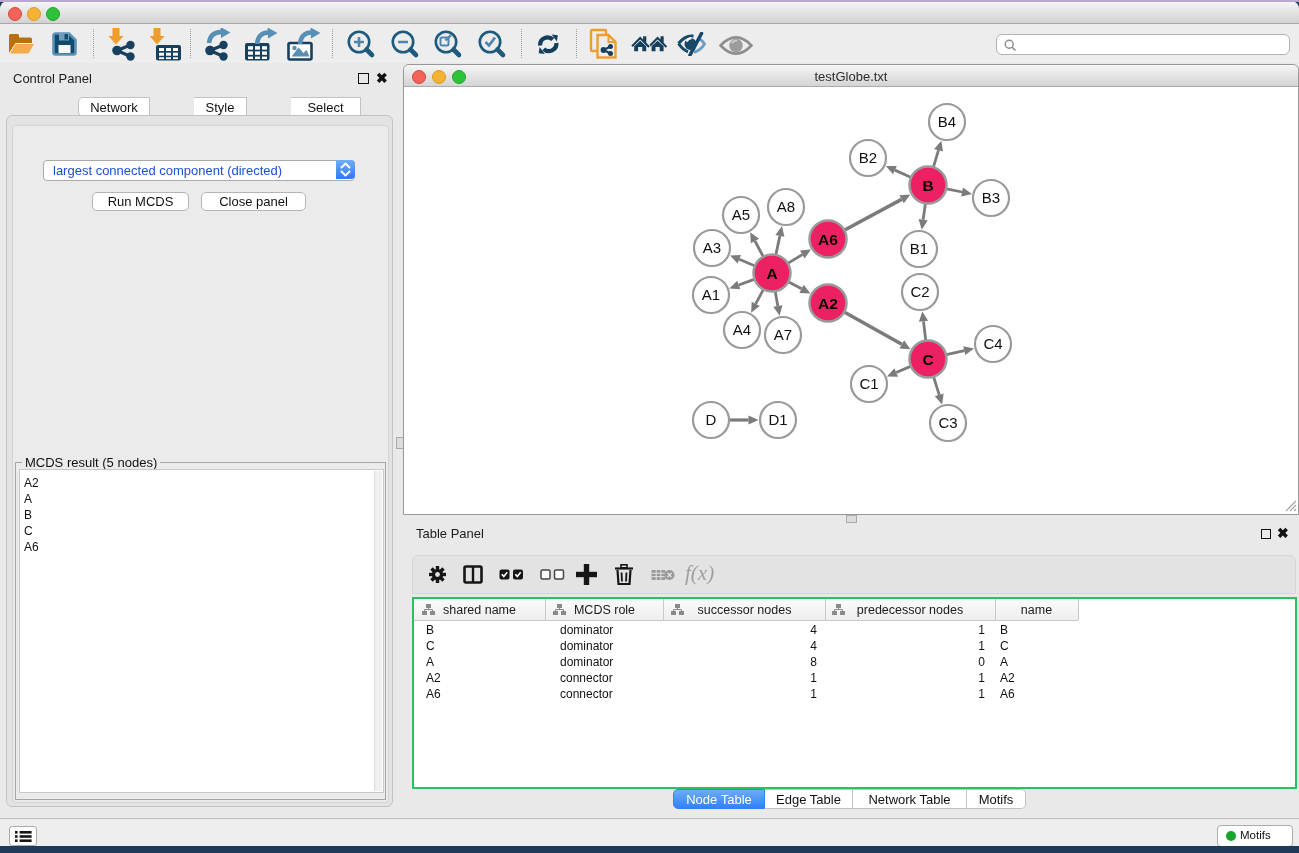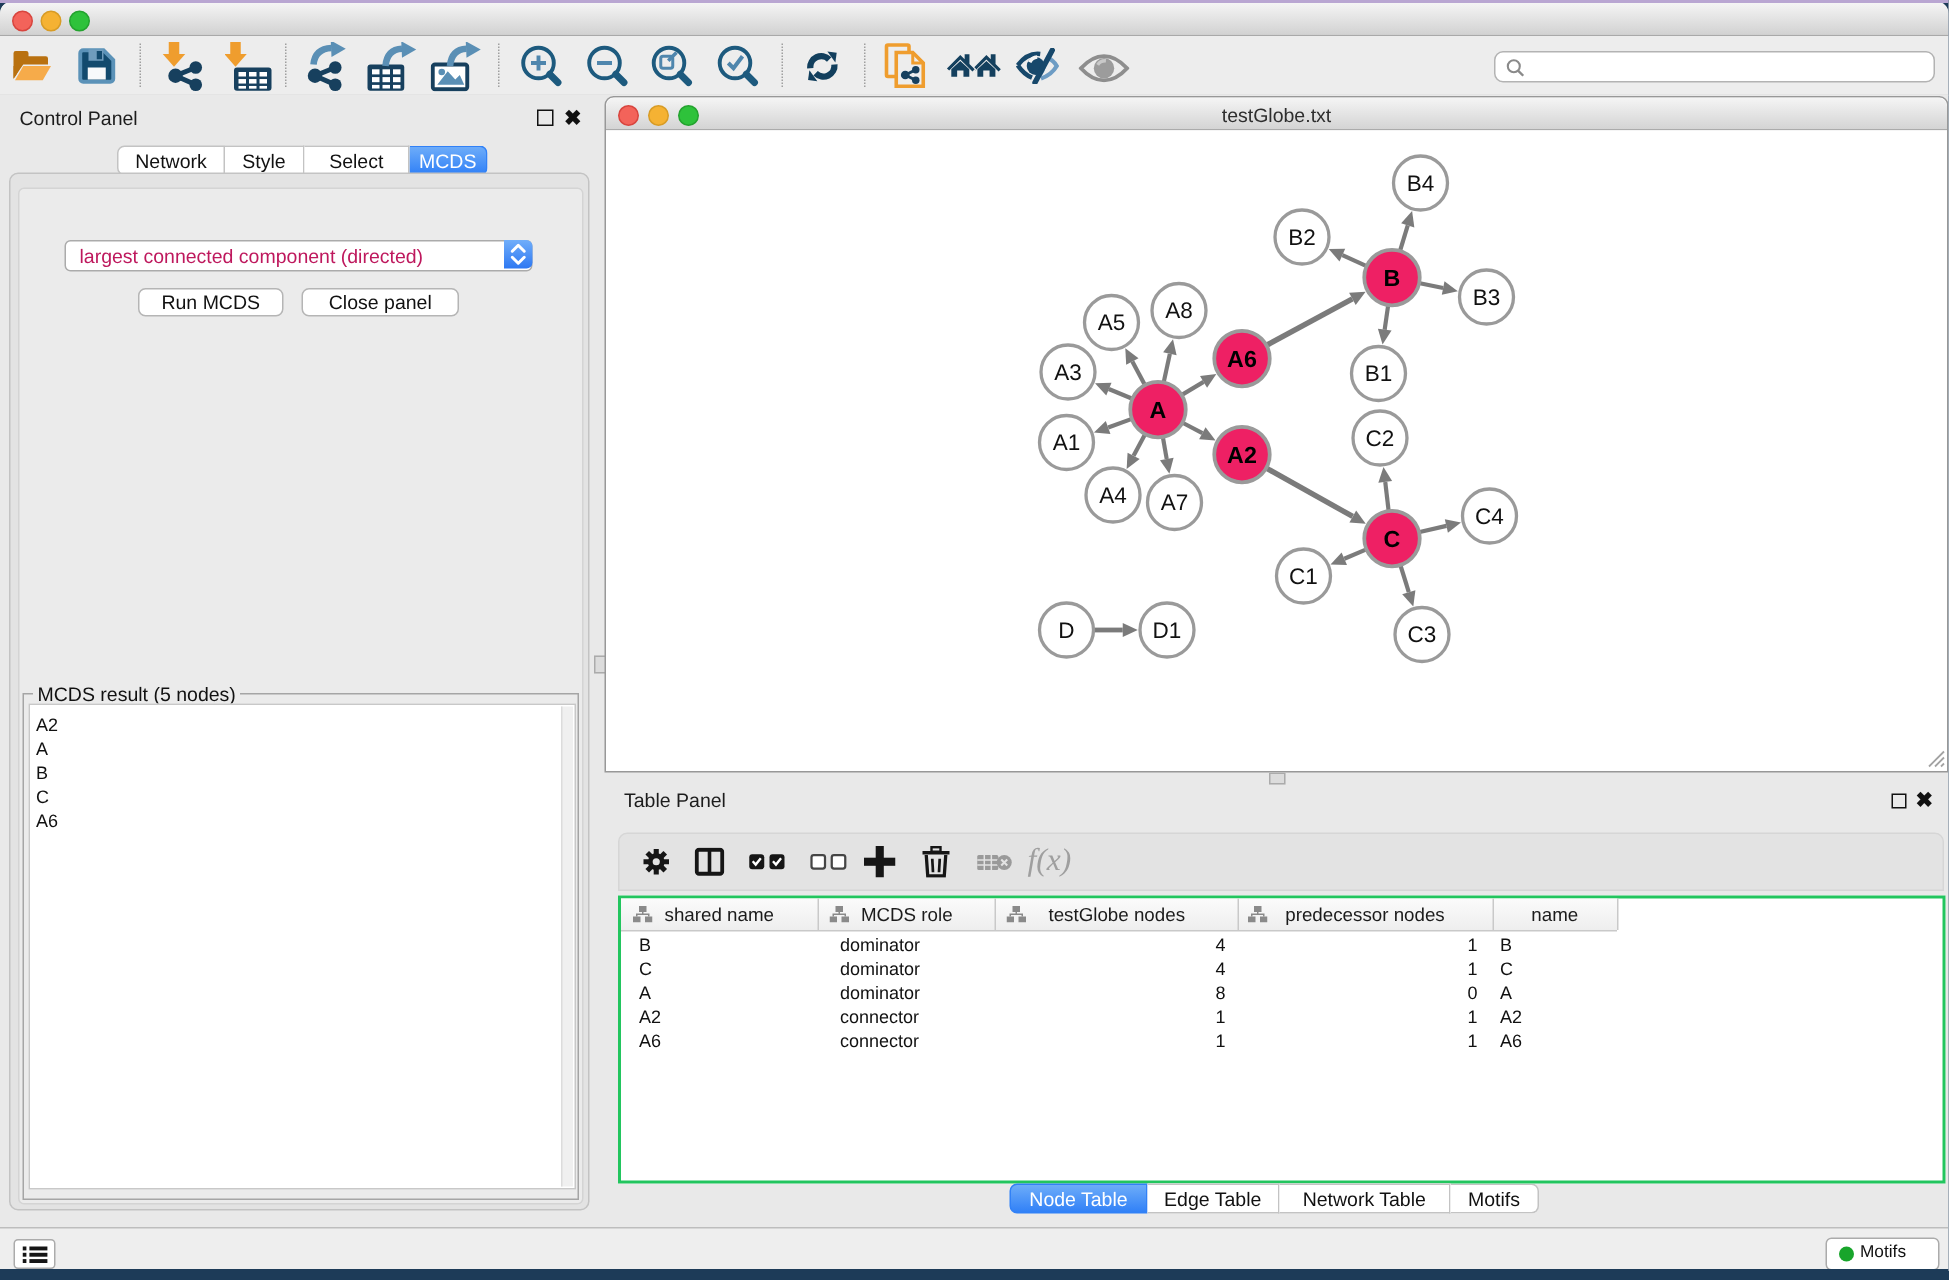--- a/index.html
+++ b/index.html
@@ -14,29 +14,29 @@
 #titlebar .t3{left:46px;background:#2ec23b;border:0.5px solid #24a32f;}
 #apptitle{left:0;width:1299px;top:4px;text-align:center;font-size:13px;color:#3c3c3c;}
 #toolbar{left:0;top:23px;width:1299px;height:39px;background:#ededed;border-bottom:1px solid #cfcfcf;}
 .sep{top:5px;height:29px;width:0;border-left:1px dotted #9f9f9f;}
 #searchbox{left:996px;top:10px;width:292px;height:19px;background:#fff;border:1px solid #b3b3b3;border-radius:6px;}
 #content{left:0;top:62px;width:1299px;height:755px;background:#e9e9e9;}
 #statusbar{left:0;top:817px;width:1299px;height:29px;background:#eeeeee;border-top:1px solid #bdbdbd;}
 
 #cpTitle{left:13px;top:8px;font-size:13px;color:#1c1c1c;}
 .winbtns{font-size:13px;color:#111;}
-#cpTabs{left:78px;top:34px;height:20px;display:flex;font-size:13px;}
+#cpTabs{left:78px;top:34px;height:20px;display:flex;font-size:13px;gap:44px;}
 #cpTabs div{background:#fff;border:1px solid #c3c3c3;border-left:none;color:#111;text-align:center;line-height:20px;}
 #cpTabs div:first-child{border-left:1px solid #c3c3c3;border-radius:5px 0 0 5px;}
 #cpTabs div.sel{background:linear-gradient(#6dacf9,#3181f7);color:#fff;border-color:#3181f7;border-radius:0 5px 5px 0;}
 #cpOuter{left:6px;top:52px;width:385px;height:690px;background:#e3e3e3;border:1px solid #c3c3c3;border-radius:6px;}
 #cpInner{left:5px;top:9px;width:375px;height:676px;background:#ebebeb;border:1px solid #d4d4d4;border-radius:4px;}
 #optlabel{left:0;top:13px;width:375px;text-align:center;font-size:13px;color:#111;}
 #cpSelect{left:30px;top:34px;width:310px;height:19px;background:#fff;border:1px solid #ababab;border-radius:4px;}
-#cpSelect span{position:absolute;left:9px;top:2px;font-size:13px;color:#be185d;}
+#cpSelect span{position:absolute;left:9px;top:2px;font-size:13px;color:#1d4ed8;}
 #cpSpin{right:-1px;top:-1px;width:19px;height:19px;background:linear-gradient(#70aefa,#2e78f2);border-radius:0 4px 4px 0;}
 .btn{background:#fff;border:1px solid #b5b5b5;border-radius:5px;font-size:13px;color:#111;text-align:center;line-height:17px;height:17px;}
 #btnRun{left:79px;top:66px;width:95px;}
 #btnClose{left:188px;top:66px;width:103px;}
 #fieldset{left:2px;top:336px;width:369px;height:336px;border:1px solid #a5a5a5;background:#ebebeb;}
 #fieldLegend{left:6px;top:-8px;background:#ebebeb;padding:0 3px;font-size:13px;color:#111;}
 #fieldList{left:3px;top:6px;width:363px;height:322px;background:#fff;border:1px solid #c8c8c8;font-size:12px;color:#111;}
 #fieldList .li{padding-left:4px;height:16px;line-height:16px;}
 
 #netwin{left:403px;top:1px;width:894px;height:449px;background:#fff;border:1px solid #989898;border-radius:6px 6px 0 0;}
@@ -441,21 +441,21 @@
           </div>
         <div class="abs hcell" style="left:250px;width:161px;">
             <svg class="abs hicon" style="left:7px;top:5px;" width="13" height="11">
               <g fill="#8a8a8a">
                 <rect x="4" y="0" width="5" height="4"></rect>
                 <rect x="0" y="7" width="5" height="4"></rect>
                 <rect x="8" y="7" width="5" height="4"></rect>
               </g>
               <path d="M6.5,4 L6.5,5.5 M2.5,7 L2.5,5.5 L10.5,5.5 L10.5,7" stroke="#8a8a8a" fill="none" stroke-width="1"></path>
             </svg>
-            <span>testGlobe nodes</span>
+            <span>successor nodes</span>
           </div>
         <div class="abs hcell" style="left:411px;width:170px;">
             <svg class="abs hicon" style="left:7px;top:5px;" width="13" height="11">
               <g fill="#8a8a8a">
                 <rect x="4" y="0" width="5" height="4"></rect>
                 <rect x="0" y="7" width="5" height="4"></rect>
                 <rect x="8" y="7" width="5" height="4"></rect>
               </g>
               <path d="M6.5,4 L6.5,5.5 M2.5,7 L2.5,5.5 L10.5,5.5 L10.5,7" stroke="#8a8a8a" fill="none" stroke-width="1"></path>
             </svg>

